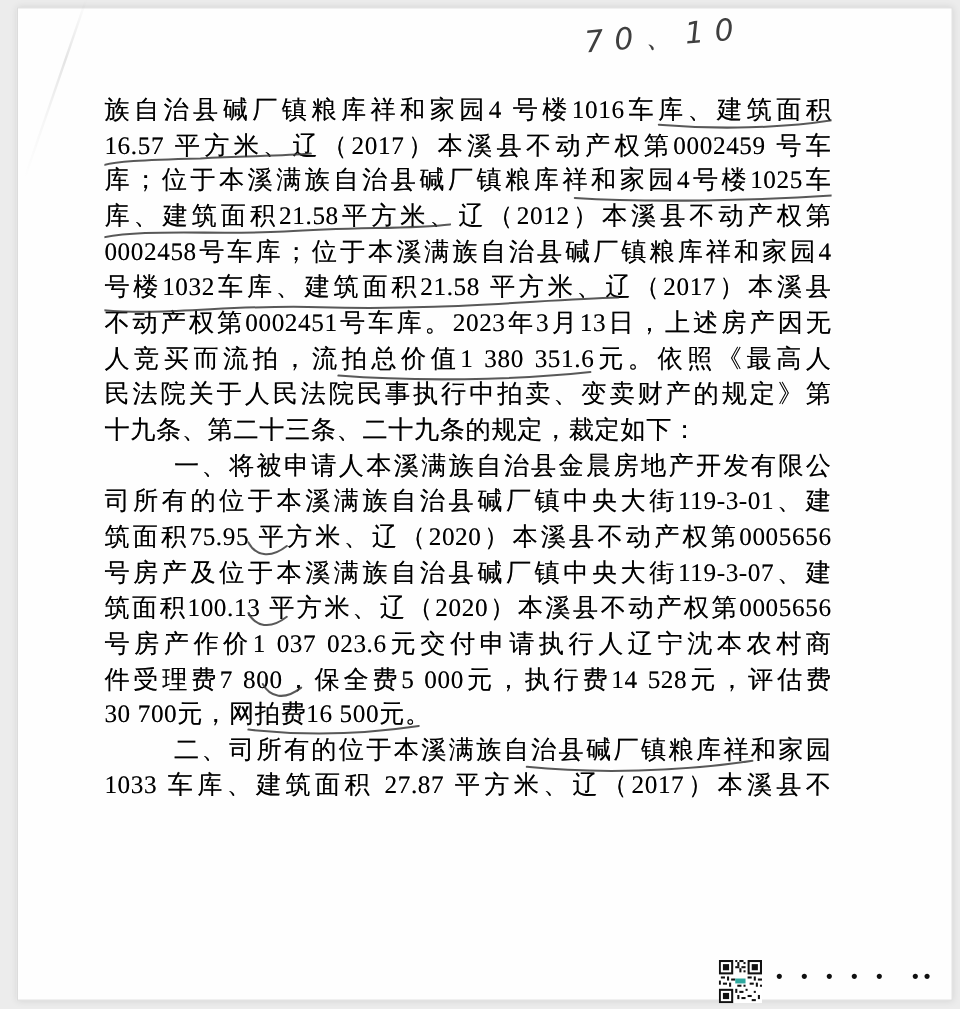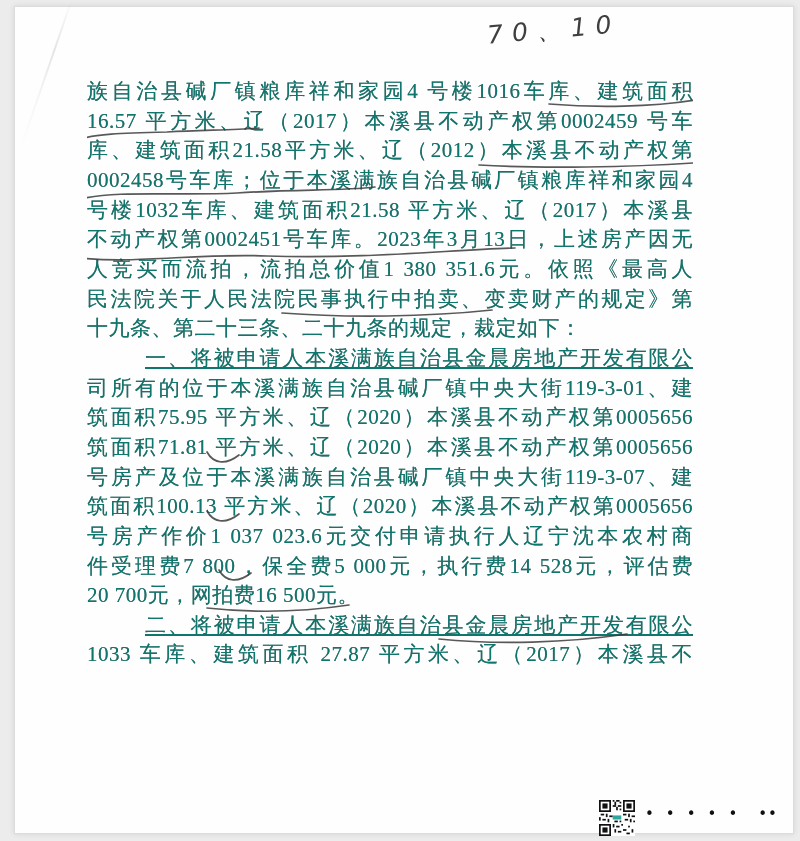--- a/index.html
+++ b/index.html
@@ -23,33 +23,33 @@
   }
   .handwritten-note{
     position:absolute;left:472px;top:6px;
     font-family:"DejaVu Sans",sans-serif;
     font-style:italic;font-size:25px;letter-spacing:9px;color:#2b2b2b;
     transform:rotate(-5deg);
     opacity:.9;
   }
   .doc-body{
     position:absolute;left:72px;top:70px;width:606px;height:712px;
-    color:#0f766e;
+    color:#000000;
   }
   .line{
     height:29.66px;line-height:29.66px;
     font-size:21px;
     text-align:justify;text-align-last:justify;
     text-justify:inter-character;
     letter-spacing:0.5px;
     white-space:normal;
     text-shadow:0 0 0.5px rgba(20,20,20,0.55);
   }
   .line.short{text-align-last:left;}
-  .line.indent{text-indent:58px;text-decoration:underline;}
+  .line.indent{text-indent:58px;}
   .marks{
     position:absolute;left:0;top:0;width:606px;height:712px;
     pointer-events:none;
   }
   .marks path{stroke:#3b3b3b;stroke-width:1.7;fill:none;stroke-linecap:round;opacity:.85;}
   .qr{
     position:absolute;left:584px;top:793px;width:36px;height:36px;
   }
   .dots{
     position:absolute;left:630px;top:800px;
@@ -64,37 +64,37 @@
 
 <div class="scan-page">
 
   <div class="crease"></div>
 
   <div class="handwritten-note">70、10</div>
 
   <div class="doc-body">
     <div class="line">族自治县碱厂镇粮库祥和家园4 号楼1016车库、建筑面积</div>
     <div class="line">16.57 平方米、辽（2017）本溪县不动产权第0002459 号车</div>
+    <div class="line">库；位于本溪满族自治县碱厂镇粮库祥和家园4号楼1025车</div>
     <div class="line">库、建筑面积21.58平方米、辽（2012）本溪县不动产权第</div>
     <div class="line">0002458号车库；位于本溪满族自治县碱厂镇粮库祥和家园4</div>
     <div class="line">号楼1032车库、建筑面积21.58 平方米、辽（2017）本溪县</div>
     <div class="line">不动产权第0002451号车库。2023年3月13日，上述房产因无</div>
     <div class="line">人竞买而流拍，流拍总价值1 380 351.6元。依照《最高人</div>
     <div class="line">民法院关于人民法院民事执行中拍卖、变卖财产的规定》第</div>
     <div class="line short">十九条、第二十三条、二十九条的规定，裁定如下：</div>
     <div class="line indent">一、将被申请人本溪满族自治县金晨房地产开发有限公</div>
     <div class="line">司所有的位于本溪满族自治县碱厂镇中央大街119-3-01、建</div>
     <div class="line">筑面积75.95 平方米、辽（2020）本溪县不动产权第0005656</div>
-    <div class="line">筑面积71.81 平方米、辽（2020）本溪县不动产权第0005656</div>
     <div class="line">号房产及位于本溪满族自治县碱厂镇中央大街119-3-07、建</div>
     <div class="line">筑面积100.13 平方米、辽（2020）本溪县不动产权第0005656</div>
     <div class="line">号房产作价1 037 023.6元交付申请执行人辽宁沈本农村商</div>
     <div class="line">件受理费7 800，保全费5 000元，执行费14 528元，评估费</div>
-    <div class="line short">20 700元，网拍费16 500元。</div>
-    <div class="line indent">二、将被申请人本溪满族自治县金晨房地产开发有限公</div>
+    <div class="line short">30 700元，网拍费16 500元。</div>
+    <div class="line indent">二、司所有的位于本溪满族自治县碱厂镇粮库祥和家园</div>
     <div class="line">1033 车库、建筑面积 27.87 平方米、辽（2017）本溪县不</div>
 
     <svg class="marks" viewBox="0 0 606 712">
       <path d="M462,27 C510,31 565,30 608,23"></path>
       <path d="M-6,63 C0,57 40,56 80,55 C120,53 150,53 172,51"></path>
       <path d="M392,88 C455,92 545,90 606,86"></path>
       <path d="M-6,122 C30,113 90,119 150,116 C210,112 255,114 288,110"></path>
       <path d="M-6,181 C50,187 110,176 180,179 C280,182 360,173 428,171"></path>
       <path d="M195,236 C260,241 340,240 405,233"></path>
       <path d="M120,375 C126,386 138,389 152,378"></path>

